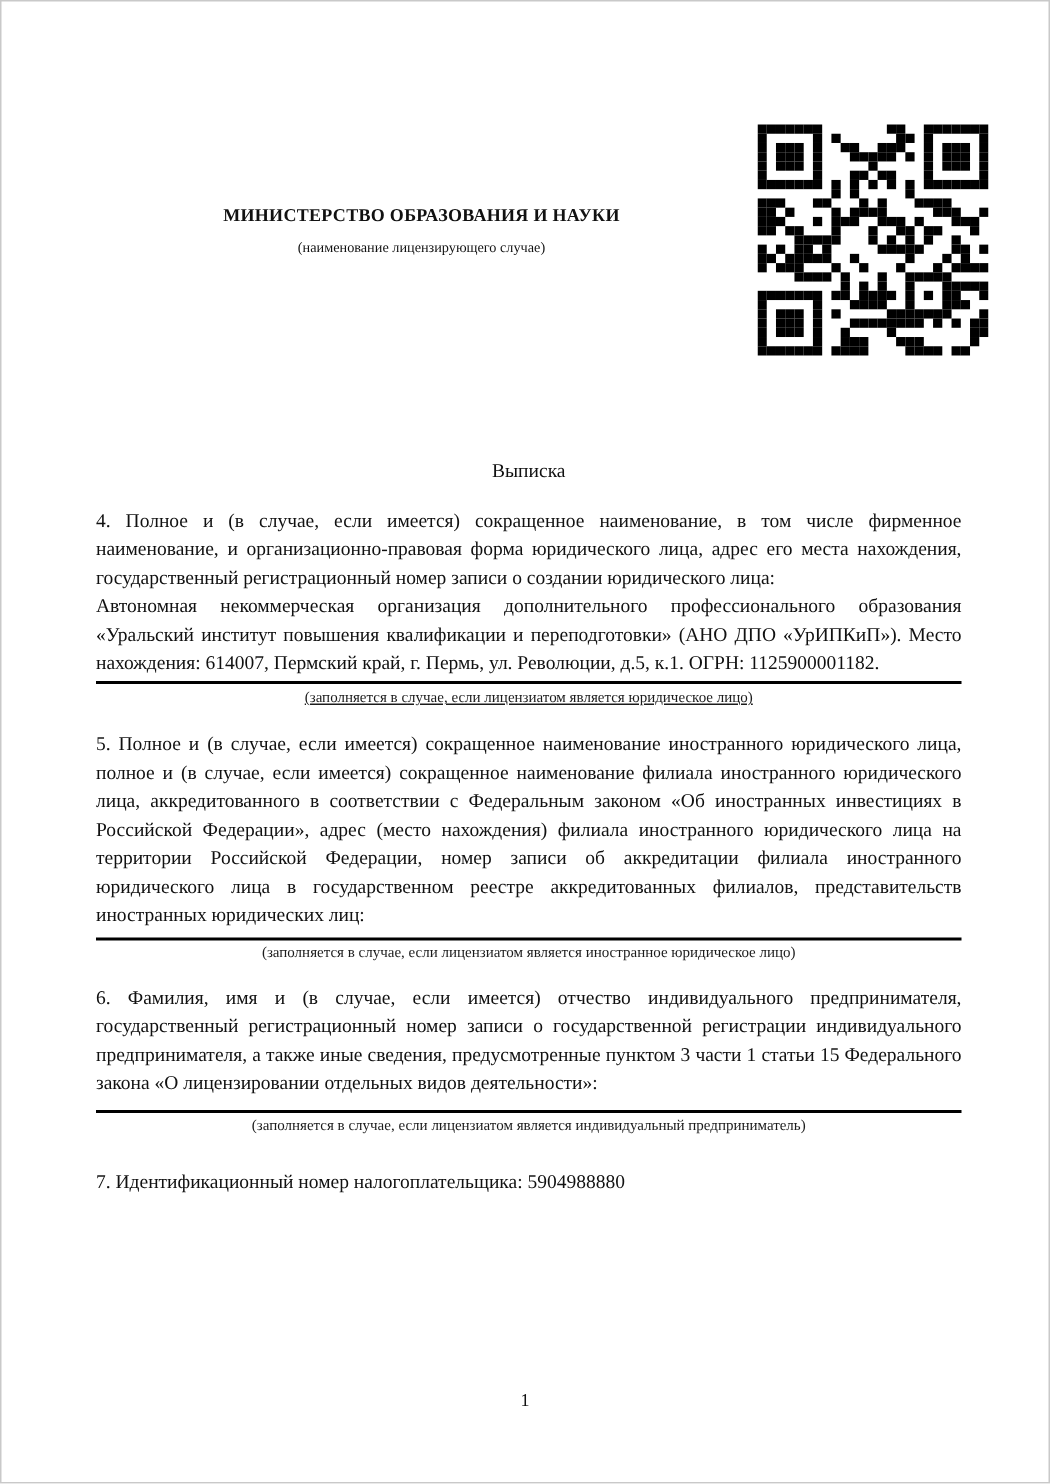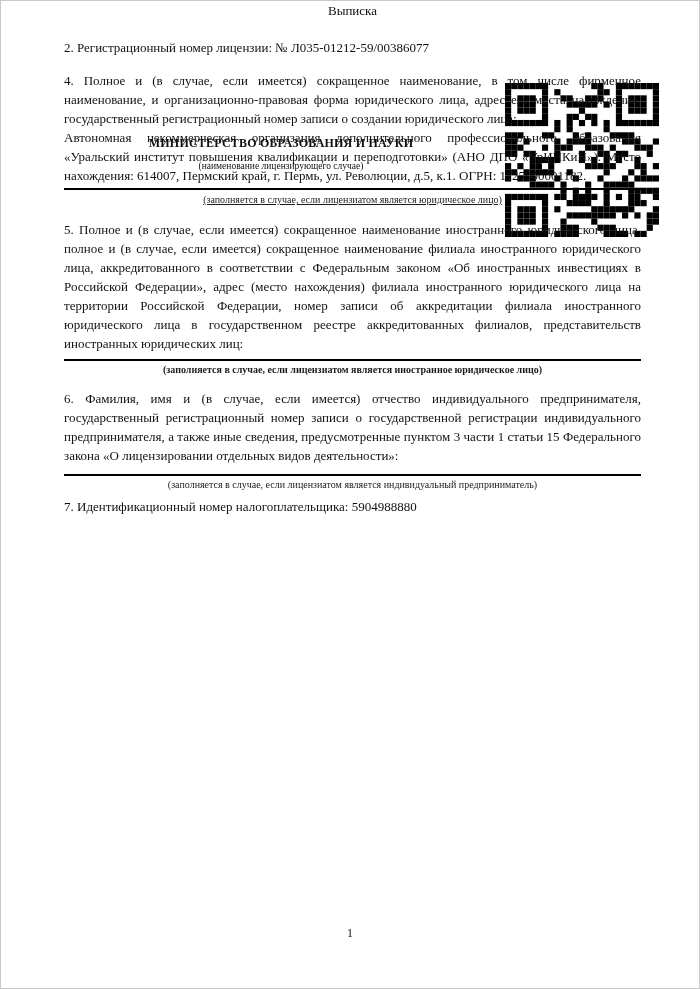--- a/index.html
+++ b/index.html
@@ -8,33 +8,33 @@
     background:#ffffff;color:#111111;
     font-family:"Liberation Serif","DejaVu Serif",serif;
     border:1px solid #c9c9c9;box-sizing:border-box;overflow:hidden;
   }
   .ministry{position:absolute;top:128px;left:56px;width:448px;text-align:center;}
   .ministry-name{font-weight:bold;font-size:12px;line-height:28px;letter-spacing:.2px;text-align:center;}
   .ministry-caption{font-size:9.5px;line-height:12px;margin-top:3px;}
   .qr{position:absolute;top:79px;left:504px;width:154px;height:160px;}
   .qr svg{display:block;width:100%;height:100%;}
   .content{position:absolute;top:0;left:63px;width:577px;}
-  .doc-title{text-align:center;font-size:13px;line-height:19px;}
+  .doc-title{margin-top:303px;text-align:center;font-size:13px;line-height:19px;}
   .field-label{font-size:13px;line-height:19px;}
   .just{text-align:justify;}
   .field-value{font-size:13px;line-height:19px;}
   .field-caption{font-size:10px;line-height:13px;text-align:center;color:#1c1c1c;}
   .rule{border:none;border-top:2px solid #000;margin:0;height:0;}
   .page-number{position:absolute;top:925px;left:0;width:100%;text-align:center;font-size:12px;}
   .mt-f1{margin-top:27px;} .mt-c1{margin-top:1px;}
   .mt-f2{margin-top:18px;} .mt-f3{margin-top:13px;} .mt-f4{margin-top:14px;}
   .mt-r4{margin-top:3px;}  .mt-c4{margin-top:3px;text-decoration:underline;}
-  .mt-f5{margin-top:14px;} .mt-r5{margin-top:6px;} .mt-c5{margin-top:2px;font-weight:bold;}
+  .mt-f5{margin-top:14px;} .mt-r5{margin-top:6px;} .mt-c5{margin-top:2px;}
   .mt-f6{margin-top:13px;} .mt-r6{margin-top:9px;} .mt-c6{margin-top:2px;}
-  .mt-f7{margin-top:6px;}
+  .mt-f7{margin-top:21px;}
 </style>
 </head>
 <body>
 
 <div class="page">
 
   <div class="qr">
     <svg id="qr" viewBox="0 0 150 150" xmlns="http://www.w3.org/2000/svg">
         <rect x="0" y="0" width="6" height="6" fill="#000000"></rect>
         <rect x="6" y="0" width="6" height="6" fill="#000000"></rect>
@@ -347,21 +347,20 @@
     <div class="ministry-caption">(наименование лицензирующего случае)</div>
   </div>
 
   <div class="content">
 
     <div class="doc-title">
       <div>Выписка</div>
     </div>
 
 
-    <div class="field-label mt-f2">2. Регистрационный номер лицензии: № Л035-01212-59/00386077</div>
 
 
     <div class="field-label just mt-f4">4. Полное и (в случае, если имеется) сокращенное наименование, в том числе фирменное наименование, и организационно-правовая форма юридического лица, адрес его места нахождения, государственный регистрационный номер записи о создании юридического лица:</div>
     <div class="field-value just">Автономная некоммерческая организация дополнительного профессионального образования «Уральский институт повышения квалификации и переподготовки» (АНО ДПО «УрИПКиП»). Место нахождения: 614007, Пермский край, г. Пермь, ул. Революции, д.5, к.1. ОГРН: 1125900001182.</div>
     <hr class="rule mt-r4">
     <div class="field-caption mt-c4">(заполняется в случае, если лицензиатом является юридическое лицо)</div>
 
     <div class="field-label just mt-f5">5. Полное и (в случае, если имеется) сокращенное наименование иностранного юридического лица, полное и (в случае, если имеется) сокращенное наименование филиала иностранного юридического лица, аккредитованного в соответствии с Федеральным законом «Об иностранных инвестициях в Российской Федерации», адрес (место нахождения) филиала иностранного юридического лица на территории Российской Федерации, номер записи об аккредитации филиала иностранного юридического лица в государственном реестре аккредитованных филиалов, представительств иностранных юридических лиц:</div>
     <div class="field-value just"></div>
     <hr class="rule mt-r5">

